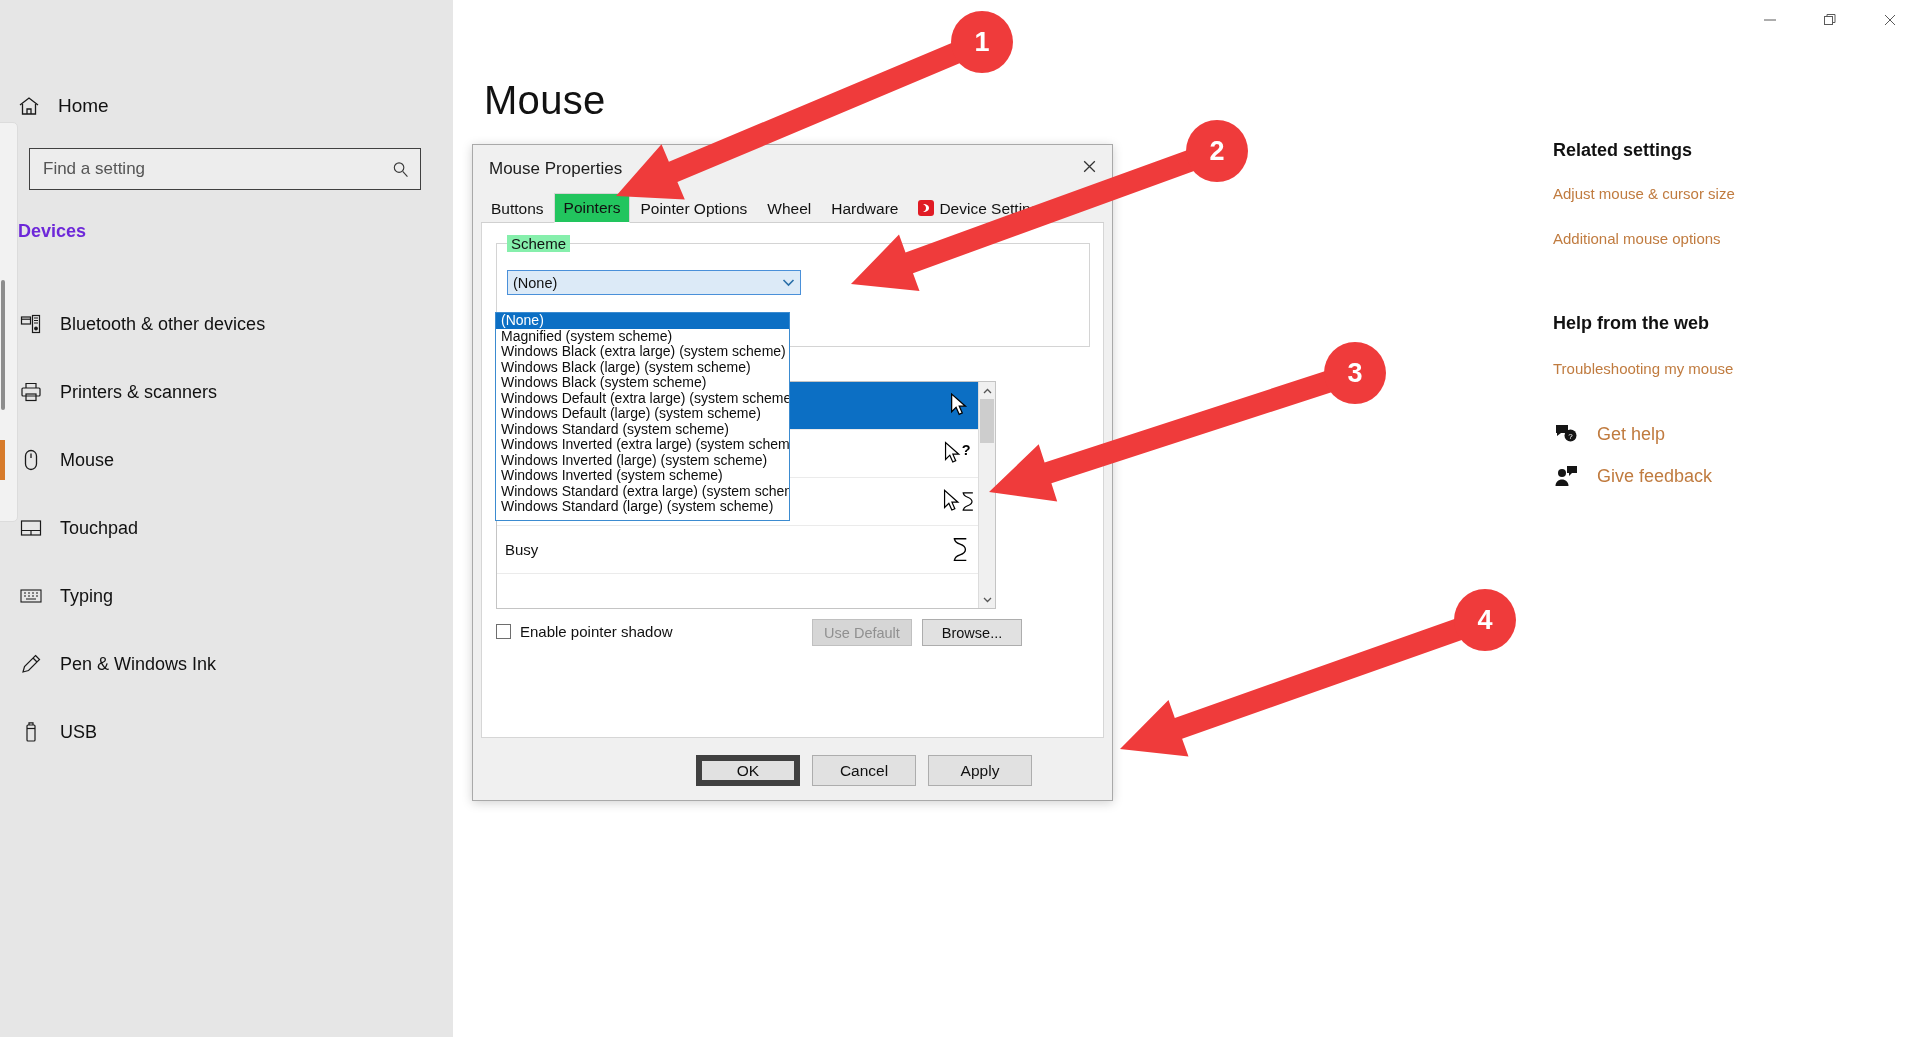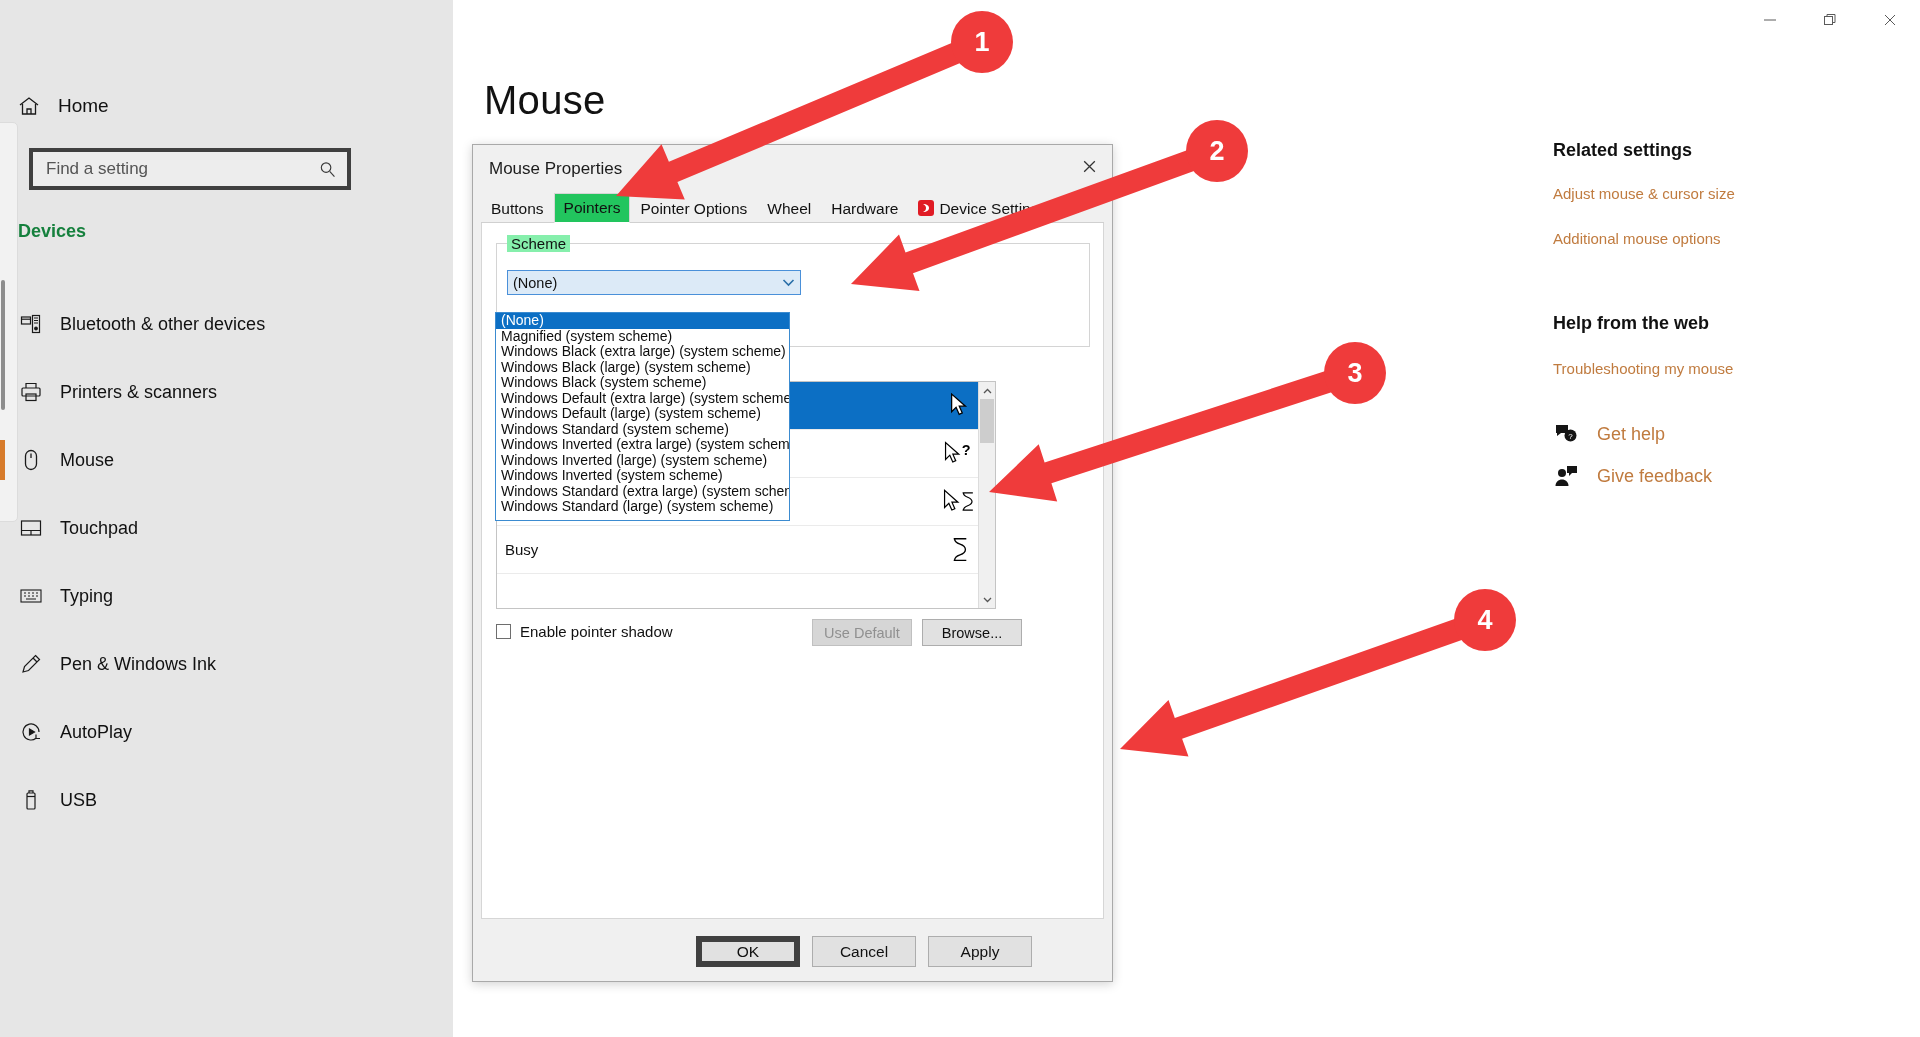--- a/index.html
+++ b/index.html
@@ -40,43 +40,43 @@
     background: #e6e6e6;
   }
   .sb-home {
     position: absolute; left: 0px; top: 83px; width: 453px; height: 46px;
     display: flex; align-items: center;
   }
   .sb-home .ico { width: 58px; display: flex; justify-content: center; color: #1a1a1a; }
   .sb-home .lbl { font-size: 19px; color: #111; }
 
   .searchbox {
-    position: absolute; left: 29px; top: 148px; width: 322px; height: 42px;
-    background: #ededed; border: 4px solid #404040;
+    position: absolute; left: 29px; top: 148px; width: 392px; height: 42px;
+    background: #ededed; border: 1px solid #404040;
     display: flex; align-items: center;
   }
   .searchbox .ph { flex: 1; padding-left: 13px; font-size: 17px; color: #555; }
   .searchbox .sico { width: 40px; display: flex; align-items: center; justify-content: center; color: #333; }
 
   
   .nav-scroll-track {
     position: absolute; left: 0px; top: 120px; width: 6px; height: 200px;
   }
   .nav-scroll-thumb {
     position: absolute; left: 1px; top: 160px; width: 4px; height: 130px;
     background: #8d8d8d; border-radius: 2px;
   }
   .nav-card-edge {
     position: absolute; left: -16px; top: 122px; width: 34px; height: 400px;
     background: #f2f2f2; border: 1px solid #dcdcdc; border-radius: 5px;
   }
 
   .sb-section {
     position: absolute; left: 18px; top: 221px;
-    font-size: 18px; font-weight: bold; color: #15803d; text-align: right;
+    font-size: 18px; font-weight: bold; color: #6d28d9; text-align: right;
   }
   .navlist { position: absolute; left: 0; top: 290px; width: 453px; }
   .navitem {
     position: relative; height: 68px; display: flex; align-items: center;
   }
   .navitem .accent {
     position: absolute; left: 0; top: 14px; width: 5px; height: 40px;
     background: transparent;
   }
   .navitem.selected .accent { background: #d77b2b; }
@@ -104,21 +104,21 @@
   #rail-link-trouble { margin-top: 26px; }
   .rail-icon-row {
     display: flex; align-items: center; gap: 18px; margin-top: 46px;
   }
   .rail-icon-row + .rail-icon-row { margin-top: 20px; }
   .rail-icon-row .ri { width: 26px; display: flex; justify-content: center; color: #151515; }
   .rail-icon-row a { font-size: 18px; }
 
   
   .dialog {
-    position: absolute; left: 472px; top: 144px; width: 641px; height: 838px;
+    position: absolute; left: 472px; top: 144px; width: 641px; height: 657px;
     background: #f0f0f0; border: 1px solid #a9a9a9;
     box-shadow: 0 2px 10px rgba(0,0,0,.18);
   }
   .dlg-title {
     position: absolute; left: 16px; top: 14px;
     font-size: 17px; color: #1c1c1c;
   }
   .dlg-close {
     position: absolute; right: 0px; top: 0px; width: 46px; height: 42px;
     display: flex; align-items: center; justify-content: center; color: #333;
@@ -368,31 +368,20 @@
         <span class="accent"></span>
         <span class="ico">
           <svg width="24" height="24" viewBox="0 0 24 24" fill="none" stroke="#1a1a1a" stroke-width="1.2">
             <path d="M16.5 3.5l4 4-11 11-5.5 1.5 1.5-5.5z"></path>
               <path d="M14 6l4 4"></path>
           </svg>
         </span>
         <span class="lbl">Pen &amp; Windows Ink</span>
       </div>
 
-      <div class="navitem">
-        <span class="accent"></span>
-        <span class="ico">
-          <svg width="24" height="24" viewBox="0 0 24 24" fill="none" stroke="#1a1a1a" stroke-width="1.2">
-            <path d="M20 12a8 8 0 1 0-3 6.2"></path>
-              <path d="M17 14.5v4h4" stroke-linejoin="round"></path>
-            <path d="M10.5 9l5 3-5 3z" fill="#1a1a1a"></path>
-          </svg>
-        </span>
-        <span class="lbl">AutoPlay</span>
-      </div>
 
       <div class="navitem">
         <span class="accent"></span>
         <span class="ico">
           <svg width="24" height="24" viewBox="0 0 24 24" fill="none" stroke="#1a1a1a" stroke-width="1.2">
             <rect x="8" y="5" width="8" height="16" rx="1"></rect>
               <path d="M10 5V2.8h4V5"></path>
               <path d="M8 8.5h8"></path>
           </svg>
         </span>

